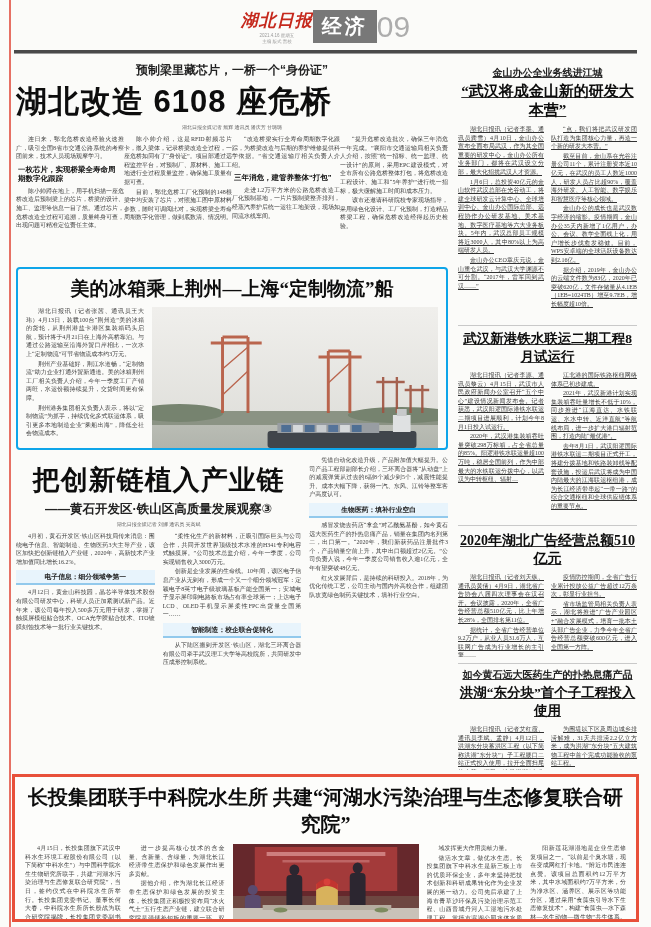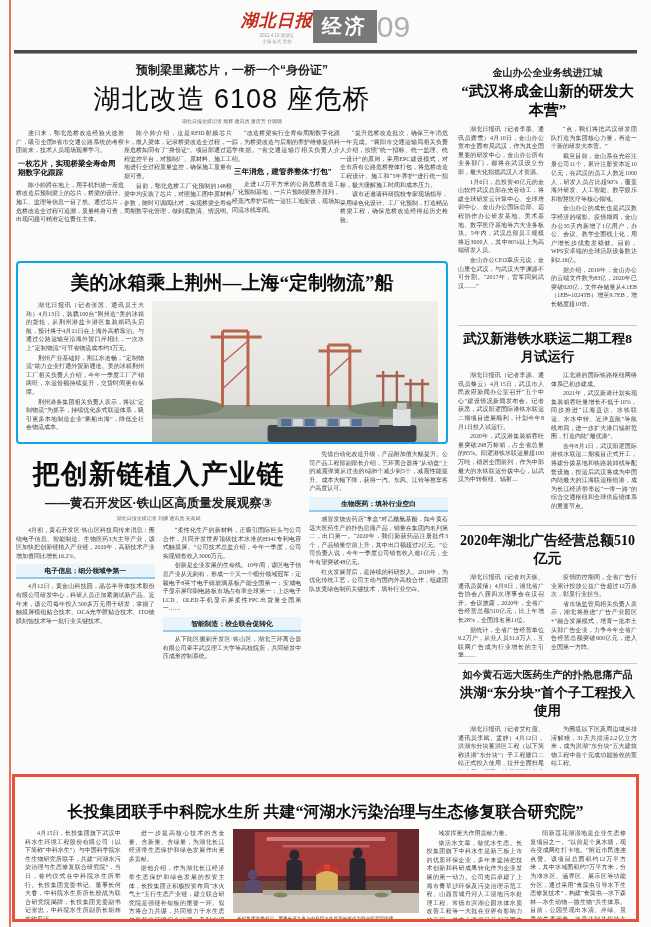--- a/index.html
+++ b/index.html
@@ -11,31 +11,31 @@
   .masthead { display:flex; justify-content:center; align-items:center; padding-top:9px; height:44px; }
   .logo-wrap { text-align:center; }
   .logo { color:#c5281c; font-weight:bold; font-size:17px; letter-spacing:1px; font-style:italic; }
   .tiny { font-size:5px; color:#9a9a9a; line-height:6px; font-family:"Liberation Sans","DejaVu Sans",sans-serif; transform:scale(.9); }
   .section-badge { background:#787878; color:#fff; font-size:20px; font-weight:bold; padding:3px 9px; letter-spacing:3px; font-family:Liberation Serif, serif; }
   .pagenum { font-size:30px; color:#adadad; font-family:"Liberation Sans","DejaVu Sans",sans-serif; font-weight:300; }
   .hrule { margin:6px 14px 0; border-top:3px solid #4a4a4a; border-bottom:1px solid #9a9a9a; height:3px; }
 
   .content { display:flex; gap:10px; padding:8px 14px 0 16px; height:716px; overflow:hidden; }
   .main-col { width:432px; flex:none; }
-  .side-col { flex:1; overflow:hidden; }
+  .side-col { flex:1; overflow:hidden;text-decoration:underline; }
 
   
   p.bp { margin:0 0 1px; font-size:6px; line-height:8.6px; text-align:justify; text-indent:2em; color:#3c3c3c; }
   .sub-h { font-size:7.5px; font-weight:bold; color:#111; margin:4px 2px 3px; line-height:9.5px; font-family:"Liberation Sans","DejaVu Sans",sans-serif; }
   .sub-hb { font-size:6.8px; font-weight:bold; color:#222; text-align:center; margin:4px 0 3px; padding:2px 0 1px; background:#e8f4fc; border-bottom:2px solid #92c9ec; font-family:"Liberation Sans","DejaVu Sans",sans-serif; }
   .byline { text-align:center; font-size:5px; color:#666; margin-bottom:5px; }
 
   
   .kicker { text-align:center; font-size:12px; font-weight:bold; color:#222; font-family:"Liberation Sans","DejaVu Sans",sans-serif; }
-  .a1-headline { text-align:center; font-size:27px; font-weight:400; color:#0d0d0d; letter-spacing:1px; margin:2px 0 1px; font-family:"Liberation Sans","DejaVu Sans",sans-serif; }
+  .a1-headline { text-align:left; font-size:31px; font-weight:700; color:#0d0d0d; letter-spacing:1px; margin:2px 0 1px; font-family:"Liberation Sans","DejaVu Sans",sans-serif; }
   .cols4 { display:flex; height:126px; overflow:hidden; }
   .cols4 > div { flex:1; overflow:hidden; }
 
   
   .midea-box { border:2px solid #0ea5e9; border-radius:4px; margin-top:6px; padding:5px 8px; height:183px; overflow:hidden; }
   .midea-headline { text-align:center; font-size:19px; font-weight:bold; margin:2px 0 5px; color:#0d0d0d; }
   .midea-body { display:flex; gap:8px; height:196px; }
   .mcol { width:118px; flex:none; overflow:hidden; }
   .photo-wrap { flex:1; display:flex; flex-direction:column; }
   .photo-wrap svg { width:100%; height:164px; display:block; }
@@ -59,21 +59,21 @@
   .hl-kingsoft { font-size:15px; margin:1px 0 5px; }
   .hl-port { font-size:13.5px; margin:0 0 5px; }
   .hl-ad { font-size:14px; margin:2px 0 5px; }
   .hl-honghu { font-size:13.5px; margin:0 0 5px; }
   .cols2 { display:flex; gap:7px; overflow:hidden; }
   .cols2 > div { flex:1; overflow:hidden; }
   .h-kingsoft { height:194px; } .h-port { height:148px; } .h-ad { height:84px; } .h-honghu { height:158px; }
 
   
   .bottom-box { margin:4px 12px 0; border:3px solid #e8503a; padding:5px 10px 6px; height:148px; overflow:hidden; background:#fdfdfb; }
-  .bottom-headline { text-align:center; font-size:16px; font-weight:bold; color:#0d0d0d; margin:20px 0 6px; }
+  .bottom-headline { text-align:center; font-size:20px; font-weight:bold; color:#0d0d0d; margin:2px 0 6px; }
   .bottom-body { display:flex; gap:8px; height:114px; overflow:hidden; }
   .bcol { flex:1; overflow:hidden; }
   .bphoto { width:186px; flex:none; }
   .bphoto svg { width:100%; height:84px; display:block; }
   .bphoto .caption { text-align:left; text-indent:1em; font-size:4.6px; }
 </style>
 </head>
 <body>
 
 <div class="page">

